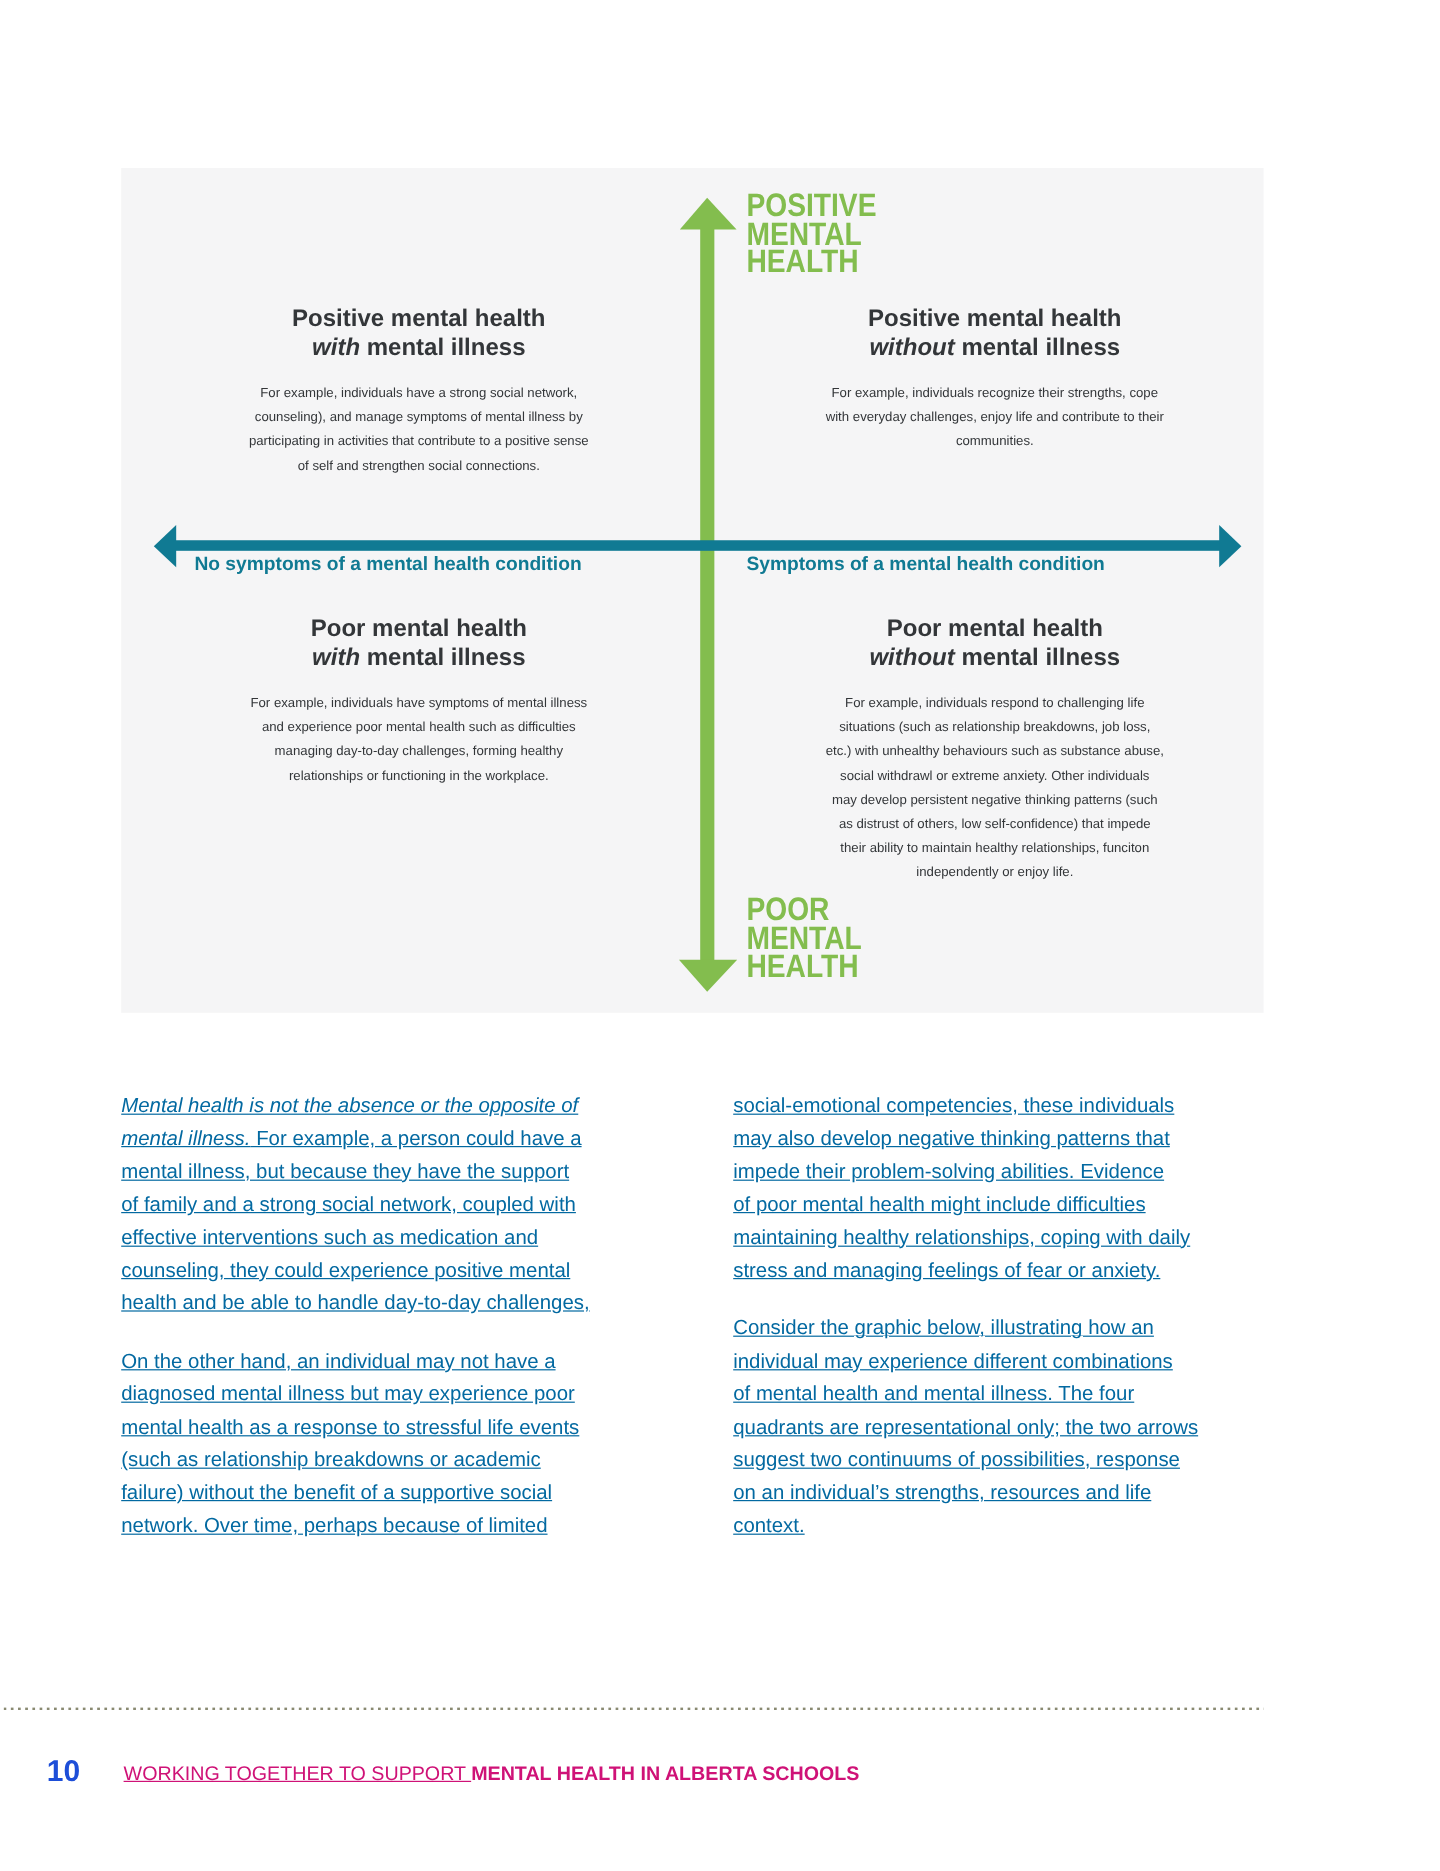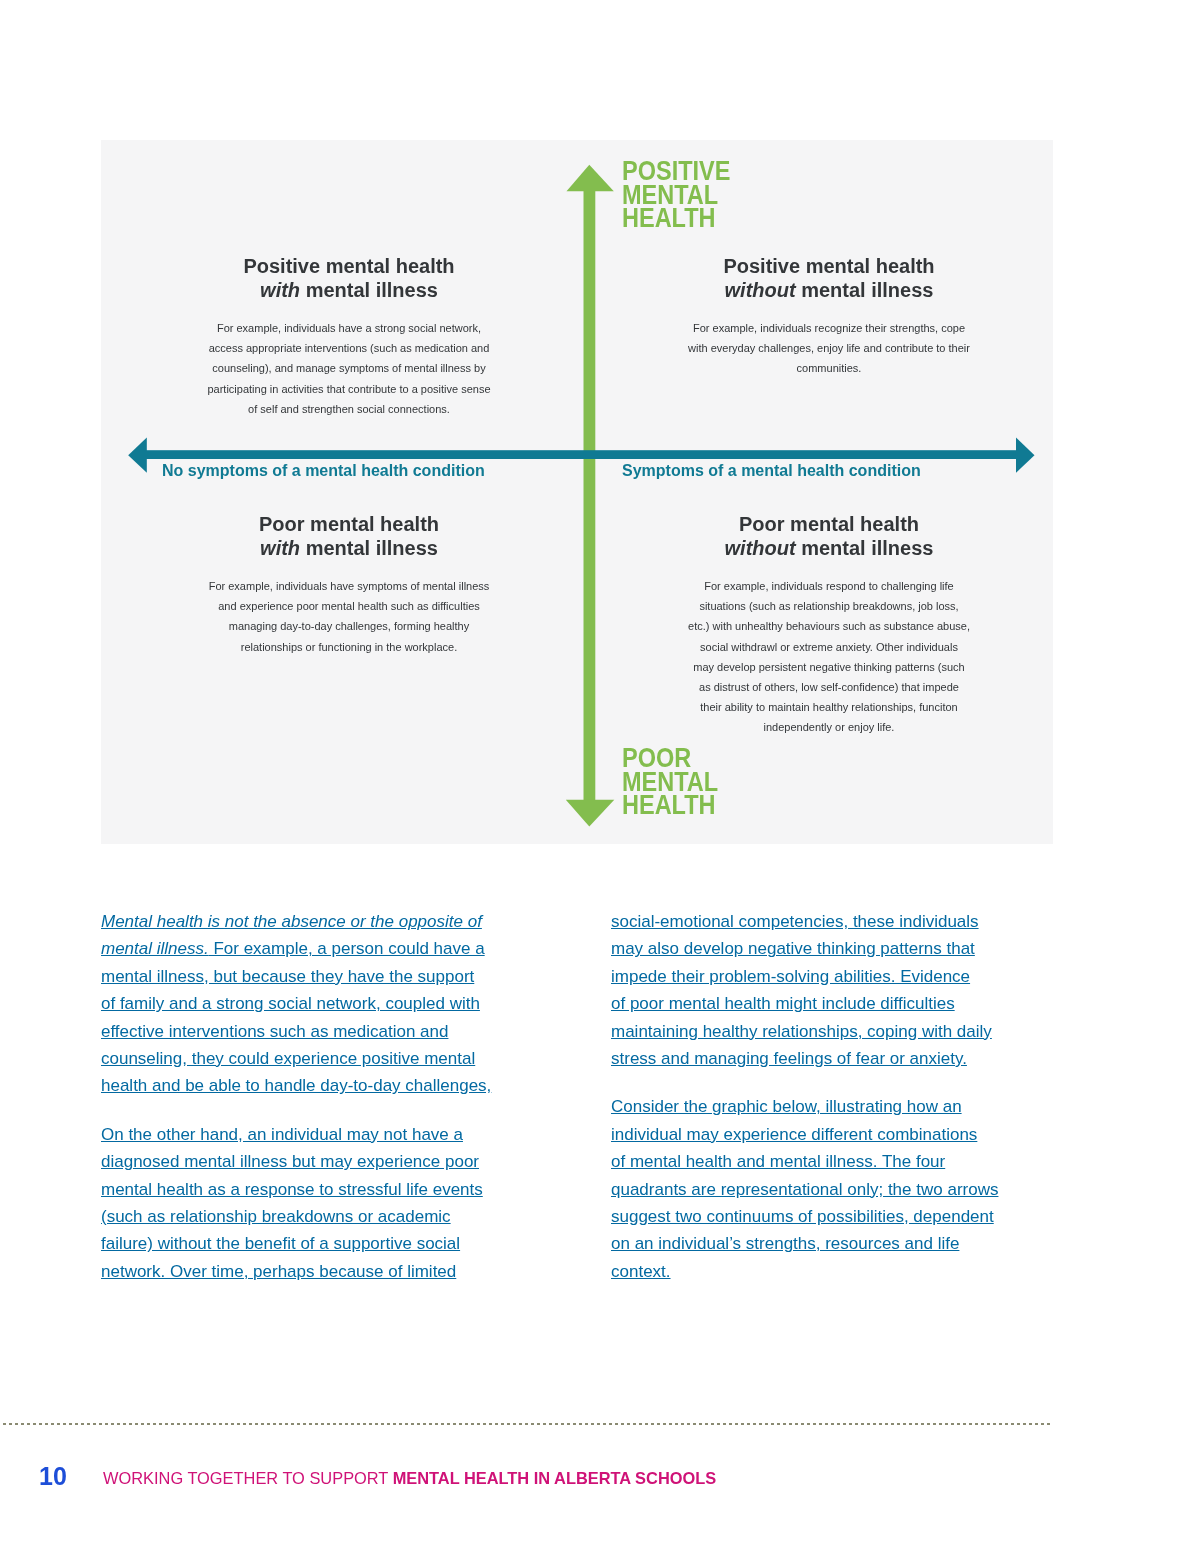--- a/index.html
+++ b/index.html
@@ -43,21 +43,21 @@
   .col i{font-style:italic;}
   #colL{left:101px;top:908px;}
   #colR{left:611px;top:908px;}
 
   
   .rule{position:absolute;left:3px;top:1423px;width:1068px;height:3px;
         background-image:linear-gradient(to right, #8a8a72 0px, #8a8a72 2.6px, rgba(255,255,255,0) 2.6px, rgba(255,255,255,0) 6px);
         background-size:6px 2.4px;background-repeat:repeat-x;background-position:0 0.3px;}
   .pageno{position:absolute;left:39px;top:1464px;font-size:25px;line-height:25px;font-weight:bold;color:#1d4ed8;}
   .footline{position:absolute;left:103px;top:1470px;font-size:16.4px;line-height:17px;font-weight:bold;color:#cf1277;letter-spacing:0px;white-space:nowrap;}
-  .footline .plain{font-weight:normal;}
+  .footline .plain{font-weight:normal;text-decoration:underline;}
 </style>
 </head>
 <body>
 
 <div class="page">
 
   <div class="diagram">
     <svg class="arrows" viewBox="0 0 963 704">
       <g>
         <polygon points="488.3,24.8 465.5,51.2 512.8,51.2" fill="#83bd4e"></polygon>
@@ -85,21 +85,20 @@
     <div class="axis-label" id="axl-left">No symptoms of a mental health condition</div>
     <div class="axis-label" id="axl-right">Symptoms of a mental health condition</div>
 
     <div class="quad" id="q0">
         <div class="hbox">
           <div class="h">Positive mental health</div>
           <div class="h"><i>with</i> mental illness</div>
         </div>
         <div class="bbox">
           <div class="b">For example, individuals have a strong social network,</div>
-          <div class="b">access appropriate interventions (such as medication and</div>
           <div class="b">counseling), and manage symptoms of mental illness by</div>
           <div class="b">participating in activities that contribute to a positive sense</div>
           <div class="b">of self and strengthen social connections.</div>
         </div>
       </div>
     <div class="quad" id="q1">
         <div class="hbox">
           <div class="h">Positive mental health</div>
           <div class="h"><i>without</i> mental illness</div>
         </div>
@@ -165,21 +164,21 @@
         <div class="l">impede their problem-solving abilities. Evidence</div>
         <div class="l">of poor mental health might include difficulties</div>
         <div class="l">maintaining healthy relationships, coping with daily</div>
         <div class="l">stress and managing feelings of fear or anxiety.</div>
       </div>
       <div class="p">
         <div class="l">Consider the graphic below, illustrating how an</div>
         <div class="l">individual may experience different combinations</div>
         <div class="l">of mental health and mental illness. The four</div>
         <div class="l">quadrants are representational only; the two arrows</div>
-        <div class="l">suggest two continuums of possibilities, dependent</div>
+        <div class="l">suggest two continuums of possibilities, response</div>
         <div class="l">on an individual’s strengths, resources and life</div>
         <div class="l">context.</div>
       </div>
     </div>
 
   <div class="rule"></div>
   <span class="pageno">10</span>
   <span class="footline"><span class="plain">WORKING TOGETHER TO SUPPORT </span><span>MENTAL HEALTH IN ALBERTA SCHOOLS</span></span>
 
 </div>

